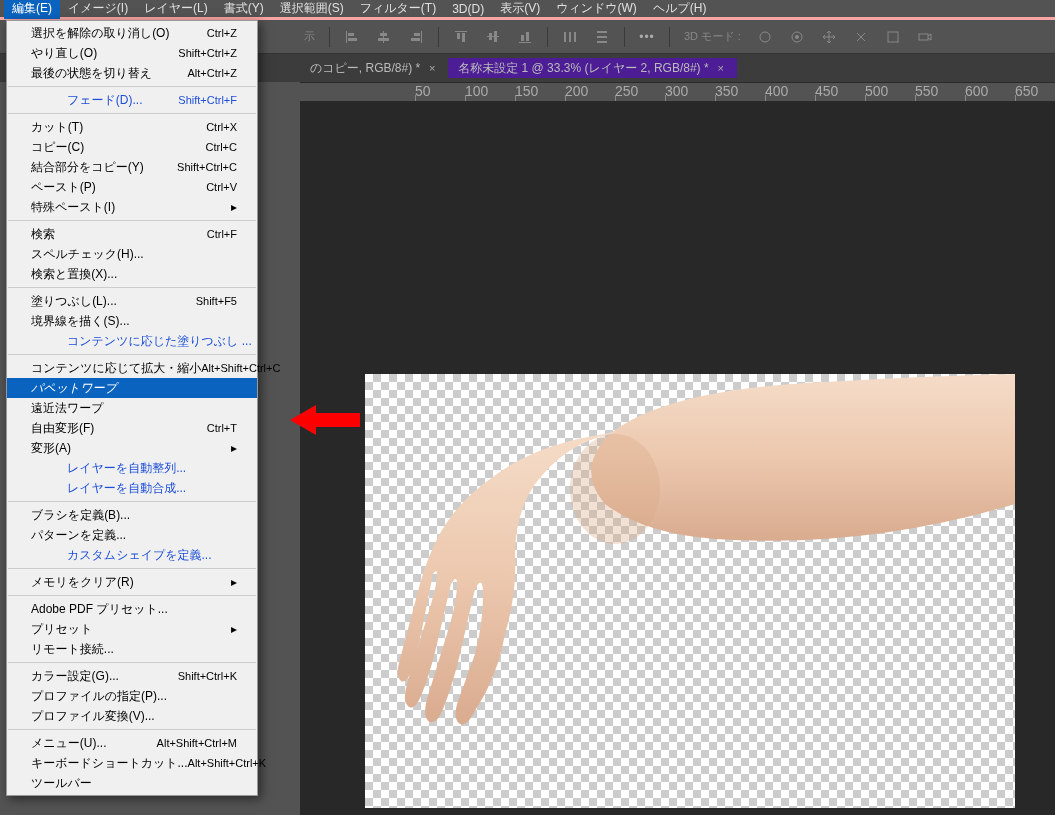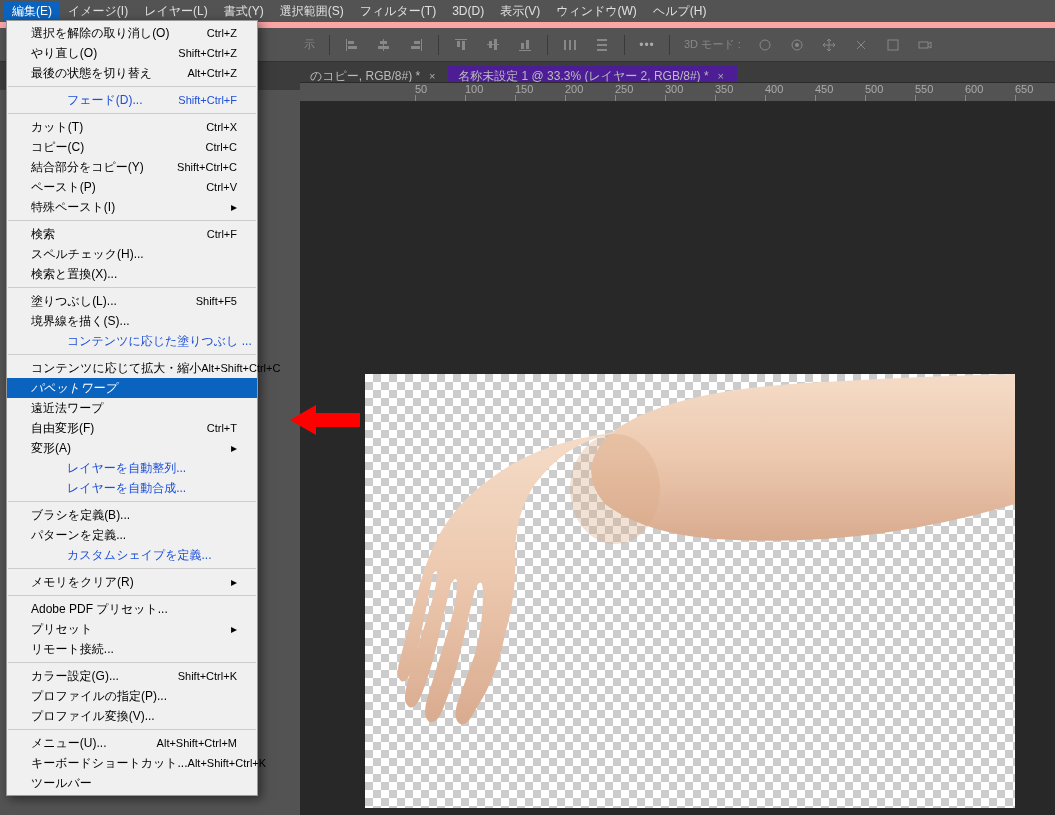--- a/index.html
+++ b/index.html
@@ -1,29 +1,29 @@
 <!DOCTYPE html>
 <html><head>
 <meta charset="utf-8">
 <style>
 * { margin: 0; padding: 0; box-sizing: border-box; font-family: "Segoe UI", "Meiryo", sans-serif; font-size: 12px; }
 body { background: #535353; width: 1055px; height: 815px; overflow: hidden; color: #ddd; }
-.menubar { height: 28px; background: #535353; display: flex; align-items: center; padding-left: 4px; border-bottom: 6px solid #fca5a5; }
+.menubar { height: 20px; background: #535353; display: flex; align-items: center; padding-left: 4px; border-bottom: 3px solid #fca5a5; }
 .menubar .mi { padding: 2px 8px; color: #e0e0e0; cursor: default; }
 .menubar .mi.open { background: #0a64bf; color: #fff; }
 .toolbar { height: 34px; background: #535353; border-bottom: 1px solid #333; display: flex; align-items: center; padding-left: 300px; gap: 8px; }
 .toolbar .sep { width: 1px; height: 20px; background: #3a3a3a; margin: 0 2px; }
 .toolbar .tbtn { width: 24px; height: 24px; display: flex; align-items: center; justify-content: center; color: #777; }
 .toolbar .tlabel { color: #888; font-size: 11px; padding: 0 4px; }
 .tabs { height: 28px; background: #3c3c3c; display: flex; align-items: center; padding-left: 300px; }
 .tab { height: 20px; display: flex; align-items: center; padding: 0 10px; color: #bbb; gap: 6px; }
 .tab.active { background: #4c1d95; }
 .tab .x { width: 12px; height: 12px; display: flex; align-items: center; justify-content: center; font-size: 11px; color: #aaa; }
 .ruler-h { position: absolute; top: 82px; left: 300px; right: 0; height: 20px; background: #535353; border-top: 1px solid #2a2a2a; border-bottom: 1px solid #2a2a2a; }
-.ruler-h .tick { position: absolute; top: 0; font-size: 11px; color: #aaa; }
+.ruler-h .tick { position: absolute; top: 0; font-size: 14px; color: #aaa; }
 .ruler-h .tick::before { content:""; position:absolute; top:12px; left:0; width:1px; height:6px; background:#888; }
 .canvas-area { position: absolute; top: 102px; left: 300px; right: 0; bottom: 0; background: #282828; overflow: hidden; }
 .canvas { position: absolute; top: 272px; left: 65px; width: 650px; height: 434px; }
 .checker { position:absolute; inset:0; background-image:
   linear-gradient(45deg,#ccc 25%,transparent 25%),
   linear-gradient(-45deg,#ccc 25%,transparent 25%),
   linear-gradient(45deg,transparent 75%,#ccc 75%),
   linear-gradient(-45deg,transparent 75%,#ccc 75%);
   background-size:16px 16px; background-position:0 0,0 8px,8px -8px,-8px 0; background-color:#fff; }
 .arm { position:absolute; top:0; right:0; width:100%; height:100%; }

